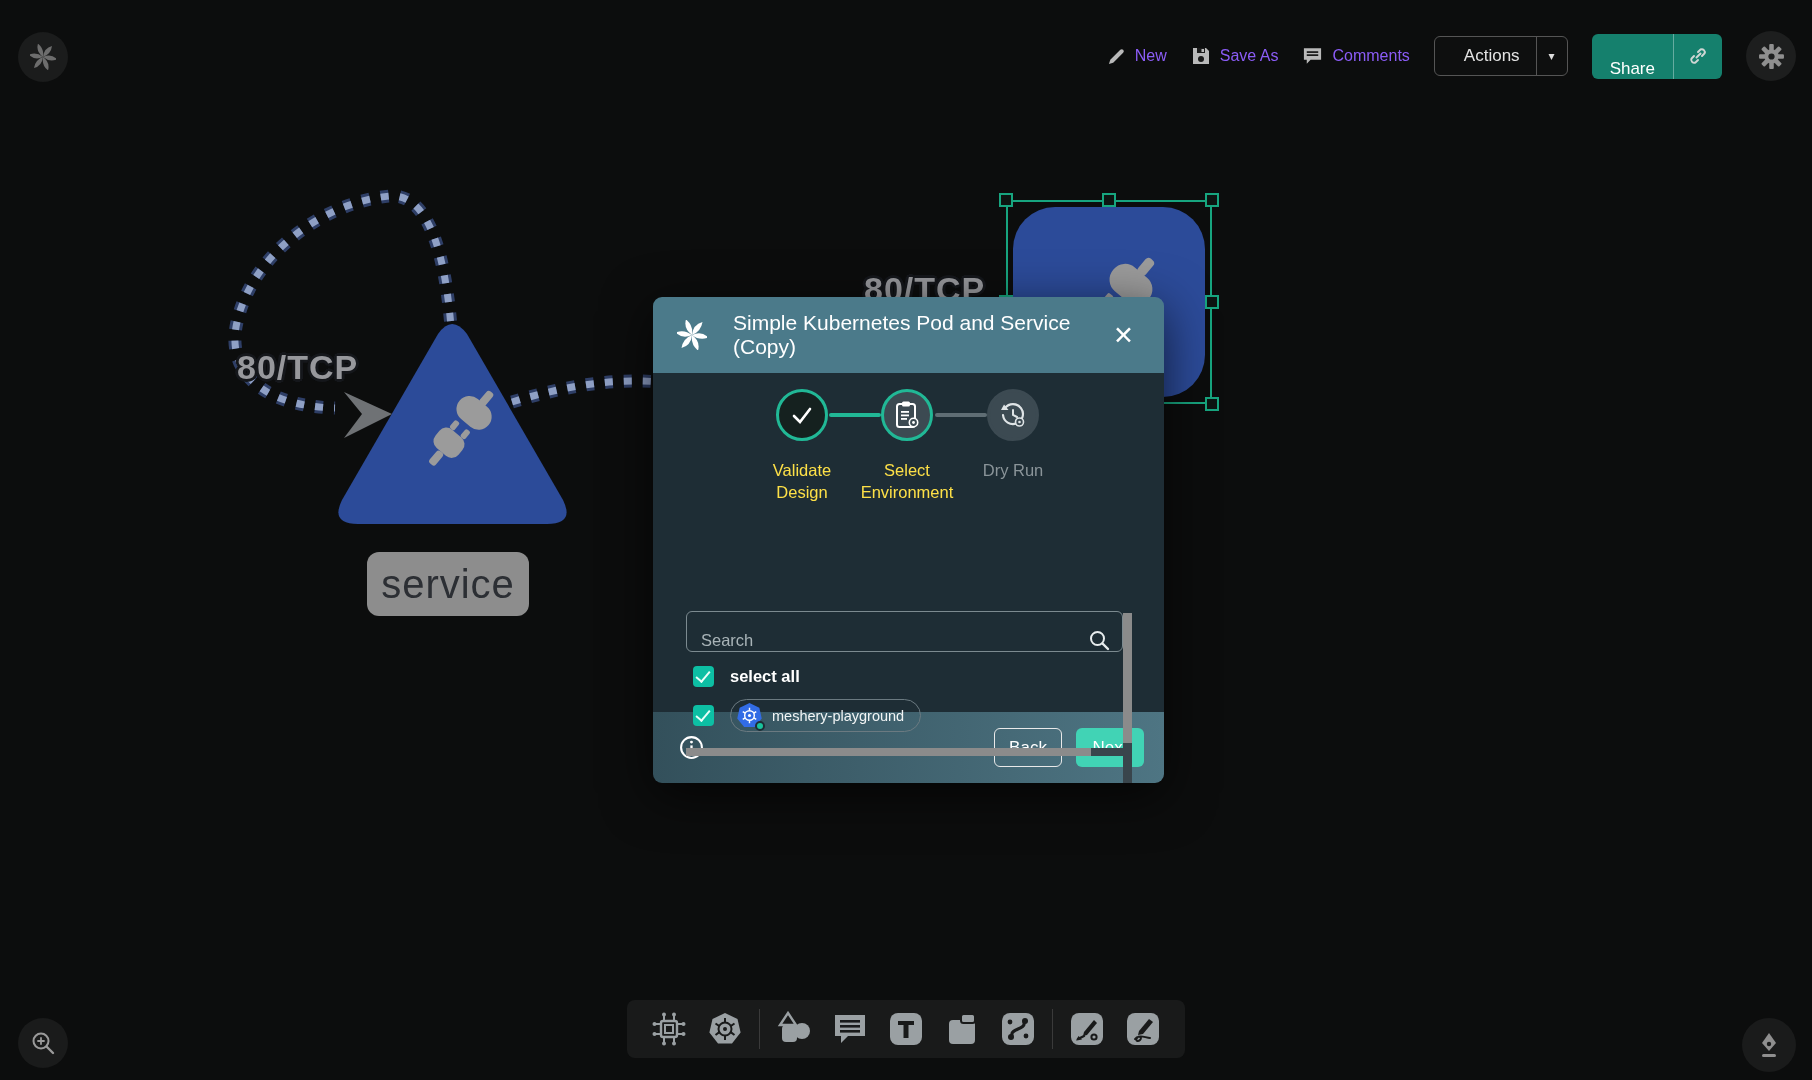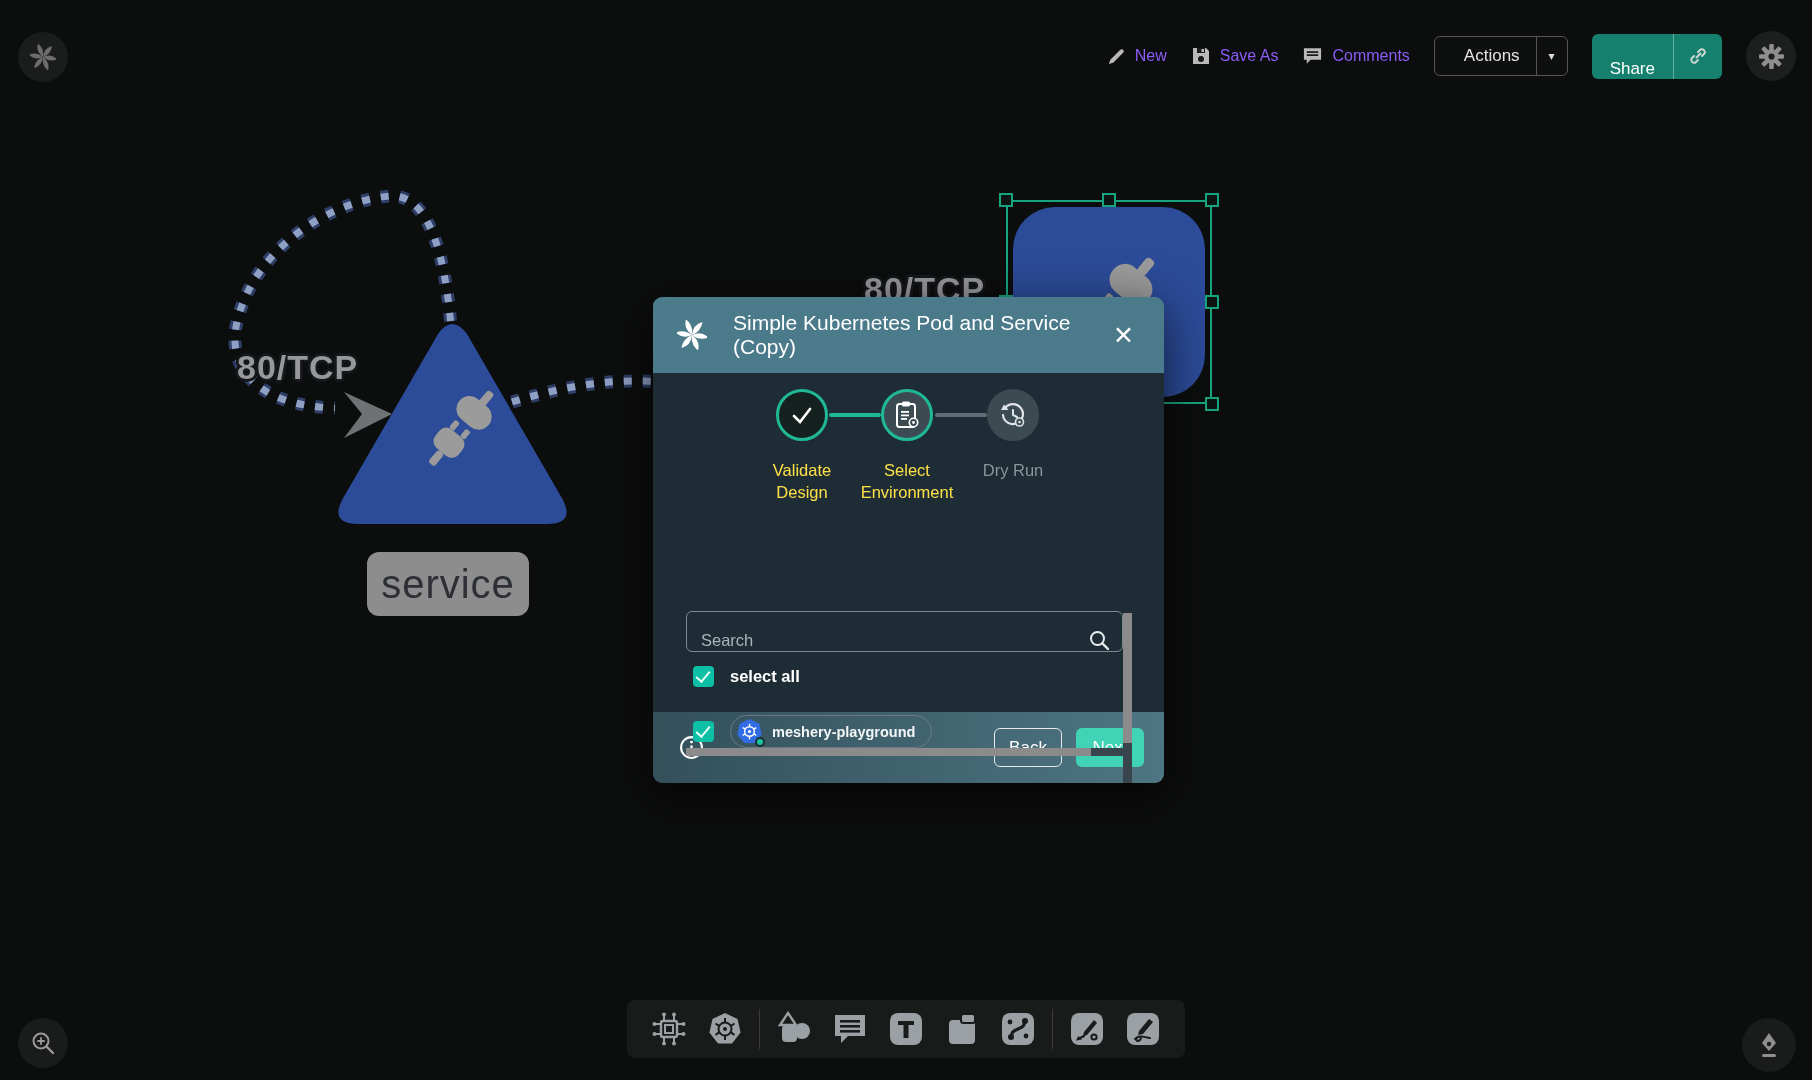--- a/index.html
+++ b/index.html
@@ -331,21 +331,21 @@
         </div>
       <div class="hscroll">
           <div class="thumb"></div>
         </div>
 
       <div class="row" style="top:293px;">
         <div class="checkbox"></div>
         <div class="select-all-label">select all</div>
       </div>
 
-      <div class="row" style="top:342px;font-weight:bold;">
+      <div class="row" style="top:326px;">
         <div class="checkbox"></div>
         <div class="env-chip">
           <span class="k8s-wrap">
             <svg width="27" height="27" viewBox="-14 -14 28 28">
               <polygon points="0,-13 10.2,-8.1 12.7,3 5.6,11.9 -5.6,11.9 -12.7,3 -10.2,-8.1" fill="#326ce5"></polygon>
               <g stroke="#fff" stroke-width="1.5" fill="none">
                 <circle r="5"></circle>
                 <path d="M0,-8 L0,-5 M7,-4 L4.4,-2.4 M7,4 L4.4,2.4 M0,8 L0,5 M-7,4 L-4.4,2.4 M-7,-4 L-4.4,-2.4"></path>
               </g>
               <circle r="1.6" fill="#fff"></circle>

